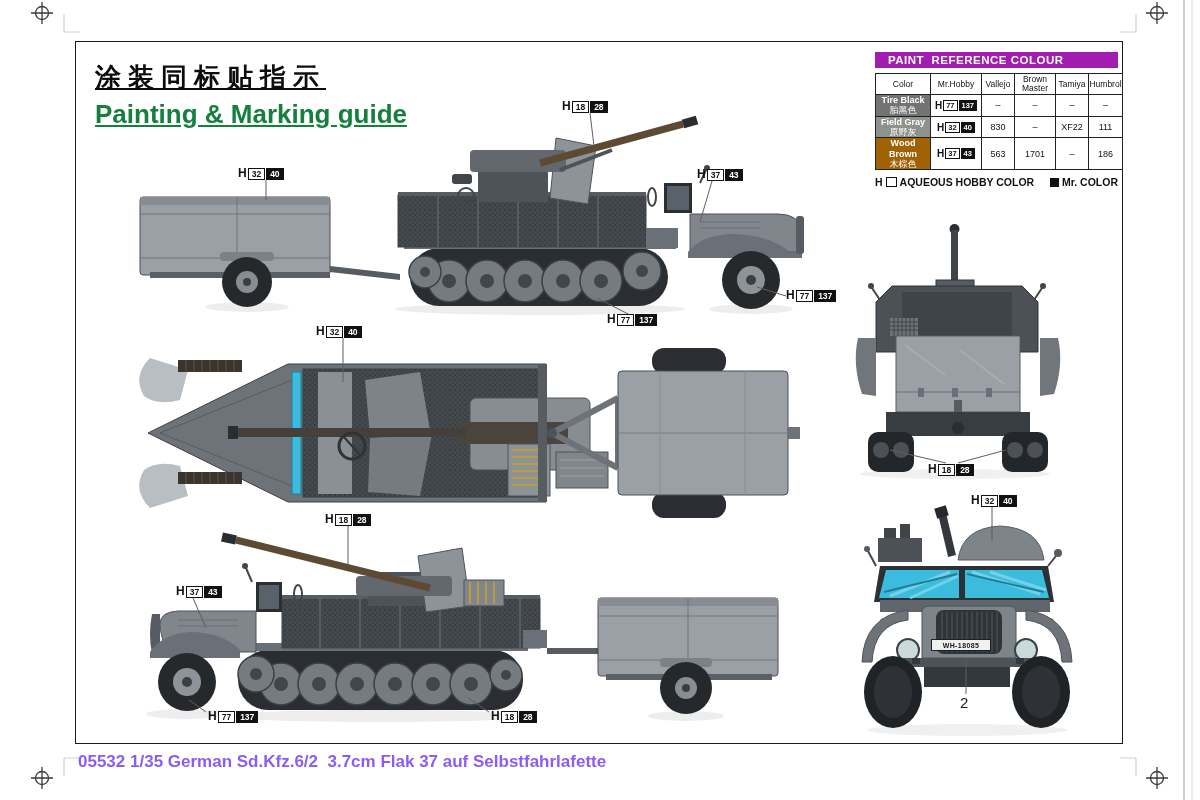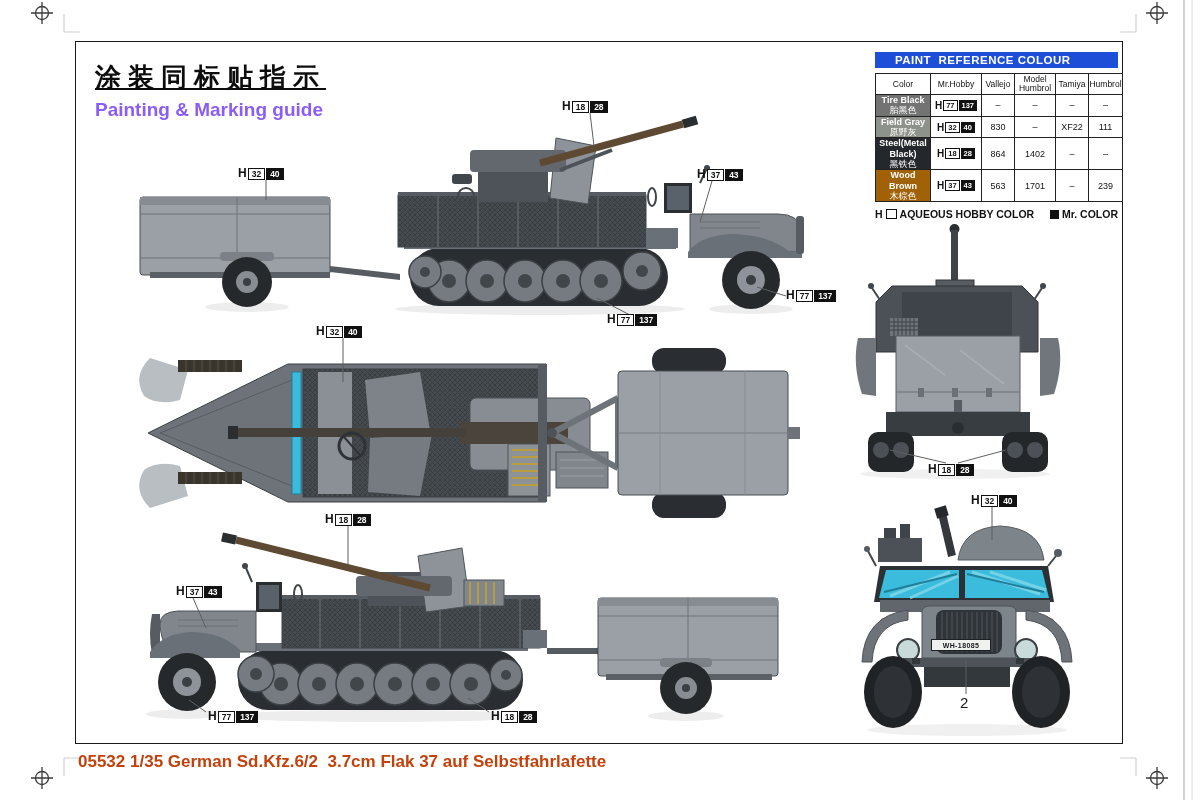--- a/index.html
+++ b/index.html
@@ -3,27 +3,27 @@
 <meta charset="utf-8">
 <style>
   html,body{margin:0;padding:0;background:#fff;}
   .page{position:relative;width:1200px;height:800px;background:#ffffff;overflow:hidden;
         font-family:"Liberation Sans",sans-serif;color:#111;}
   .art{position:absolute;left:0;top:0;}
   .frame{position:absolute;left:75px;top:41px;width:1048px;height:703px;
          border:1.5px solid #1a1a1a;box-sizing:border-box;}
   .title-block{position:absolute;left:95px;top:60px;}
   .title-cn{font-size:26px;font-weight:bold;letter-spacing:7px;color:#0d0d0d;text-decoration:underline;}
-  .title-en{font-size:19px;font-weight:bold;margin-top:4px;color:#8b5cf6;}
-  .caption{position:absolute;left:78px;top:752px;font-size:17px;font-weight:bold;white-space:pre;color:#c2410c;}
+  .title-en{font-size:26px;font-weight:bold;margin-top:4px;color:#15803d;text-decoration:underline;}
+  .caption{position:absolute;left:78px;top:752px;font-size:17px;font-weight:bold;white-space:pre;color:#8b5cf6;}
 
   
   .paint-table{position:absolute;left:875px;top:52px;width:243px;}
-  .pt-header{background:#1d4ed8;color:#fff;font-size:11.5px;font-weight:bold;
-             padding:2px 20px;letter-spacing:.5px;white-space:pre;}
+  .pt-header{background:#a21caf;color:#fff;font-size:11.5px;font-weight:bold;
+             padding:2px 13px;letter-spacing:.5px;white-space:pre;}
   .pt-table{width:100%;border-collapse:collapse;margin-top:5px;table-layout:fixed;}
   .pt-table th,.pt-table td{border:1px solid #222;text-align:center;vertical-align:middle;padding:0;}
   .pt-table th{font-size:8.5px;font-weight:normal;height:20px;line-height:1.05;margin-top:32px;}
   .pt-table td{height:19px;font-size:9px;}
   .c-color{width:54px;} .c-hobby{width:50px;} .c-vallejo{width:32px;}
   .c-mm{width:40px;} .c-tamiya{width:32px;} .c-humbrol{width:33px;}
   .rname{color:#fff;font-size:7px;line-height:1.15;font-weight:bold;}
   .rname .cn{font-weight:normal;}
   .row-0{background:#737373;} .row-1{background:#8d928b;}
   .row-2{background:#24272b;} .row-3{background:#a16207;}
@@ -363,21 +363,21 @@
   </div>
 
   <div class="paint-table">
     <div class="pt-header">PAINT  REFERENCE COLOUR</div>
     <table class="pt-table">
       <tbody>
           <tr>
         <th class="c-color">Color</th>
         <th class="c-hobby">Mr.Hobby</th>
         <th class="c-vallejo">Vallejo</th>
-        <th class="c-mm">Model Humbrol</th>
+        <th class="c-mm">Brown Master</th>
         <th class="c-tamiya">Tamiya</th>
         <th class="c-humbrol">Humbrol</th>
       </tr>
       <tr>
         <td class="rname row-0">
           <div>Tire Black</div>
           <div class="cn">胎黑色</div>
         </td>
         <td><span class="mcall">
           <span class="co-h">H</span>
@@ -398,48 +398,33 @@
           <span class="co-h">H</span>
           <span class="co-a">32</span>
           <span class="co-b">40</span>
               </span></td>
         <td>830</td>
         <td>–</td>
         <td>XF22</td>
         <td>111</td>
       </tr>
       <tr>
-        <td class="rname row-2">
-          <div>Steel(Metal Black)</div>
-          <div class="cn">黑铁色</div>
-        </td>
-        <td><span class="mcall">
-          <span class="co-h">H</span>
-          <span class="co-a">18</span>
-          <span class="co-b">28</span>
-              </span></td>
-        <td>864</td>
-        <td>1402</td>
-        <td>–</td>
-        <td>–</td>
-      </tr>
-      <tr>
         <td class="rname row-3">
           <div>Wood Brown</div>
           <div class="cn">木棕色</div>
         </td>
         <td><span class="mcall">
           <span class="co-h">H</span>
           <span class="co-a">37</span>
           <span class="co-b">43</span>
               </span></td>
         <td>563</td>
         <td>1701</td>
         <td>–</td>
-        <td>239</td>
+        <td>186</td>
       </tr>
     </tbody>
       </table>
     <div class="pt-legend">
       <span class="lg-item">
         <span>H</span>
         <span class="sq-empty"></span>
         <span>AQUEOUS HOBBY COLOR</span>
       </span>
       <span class="lg-item">

